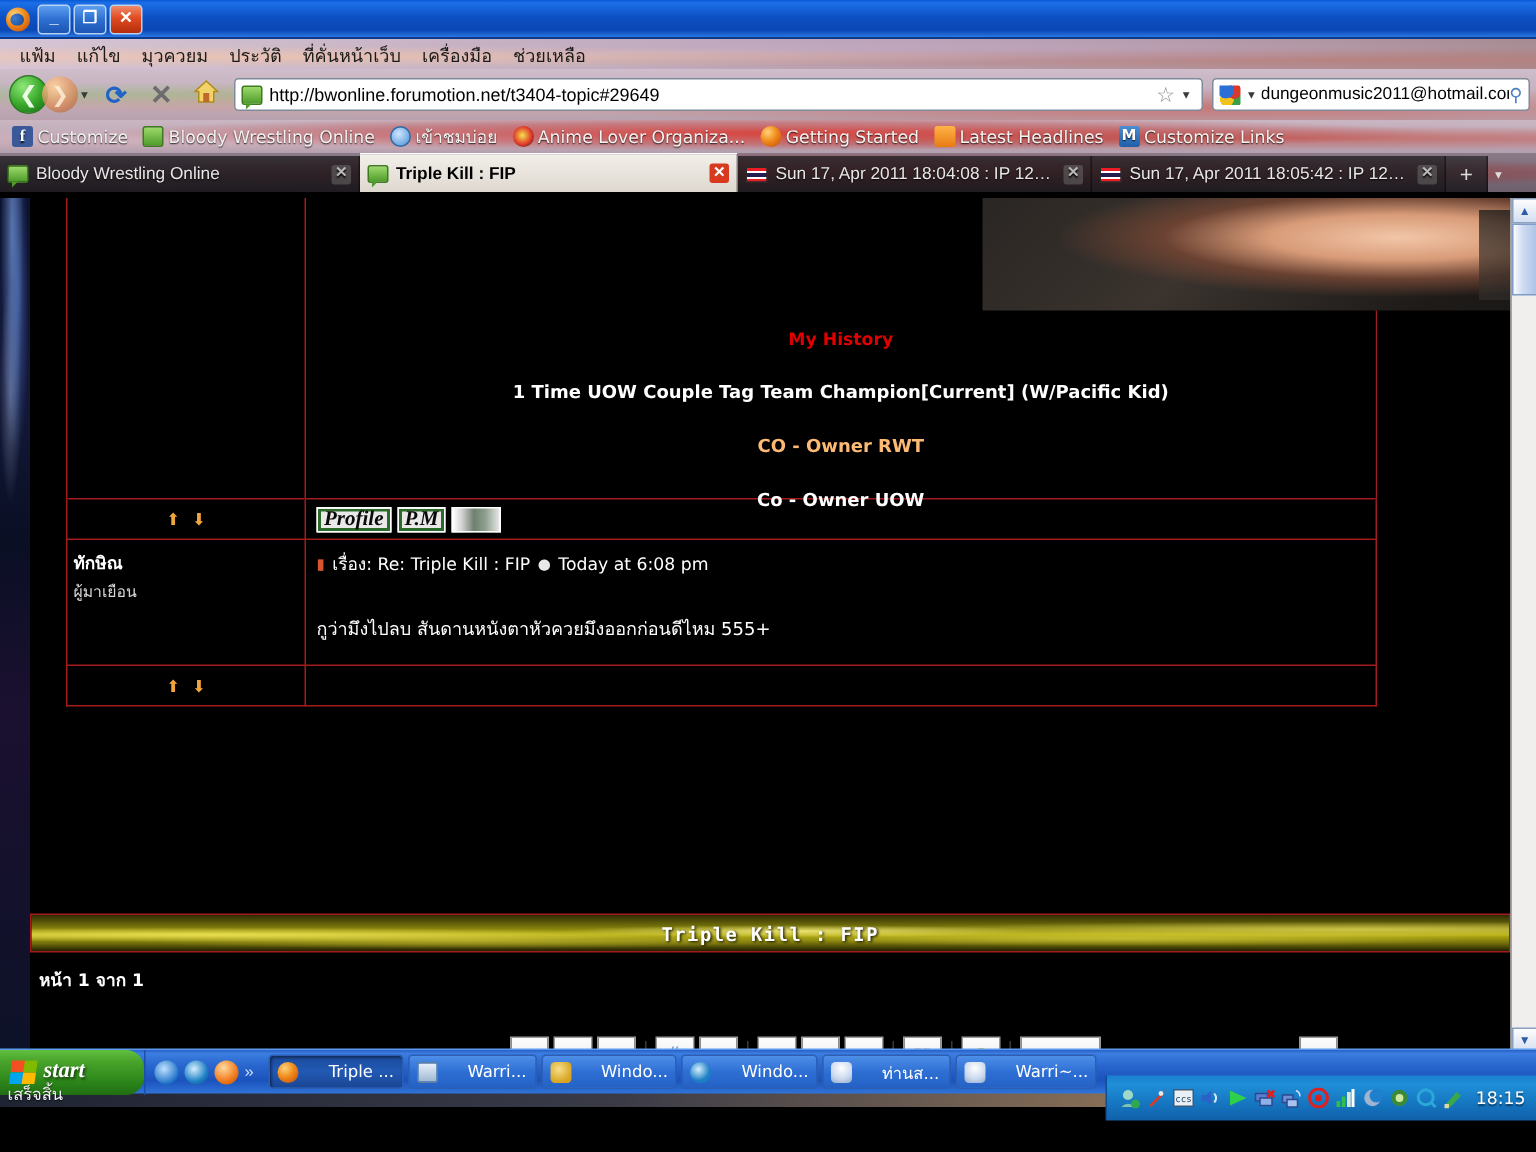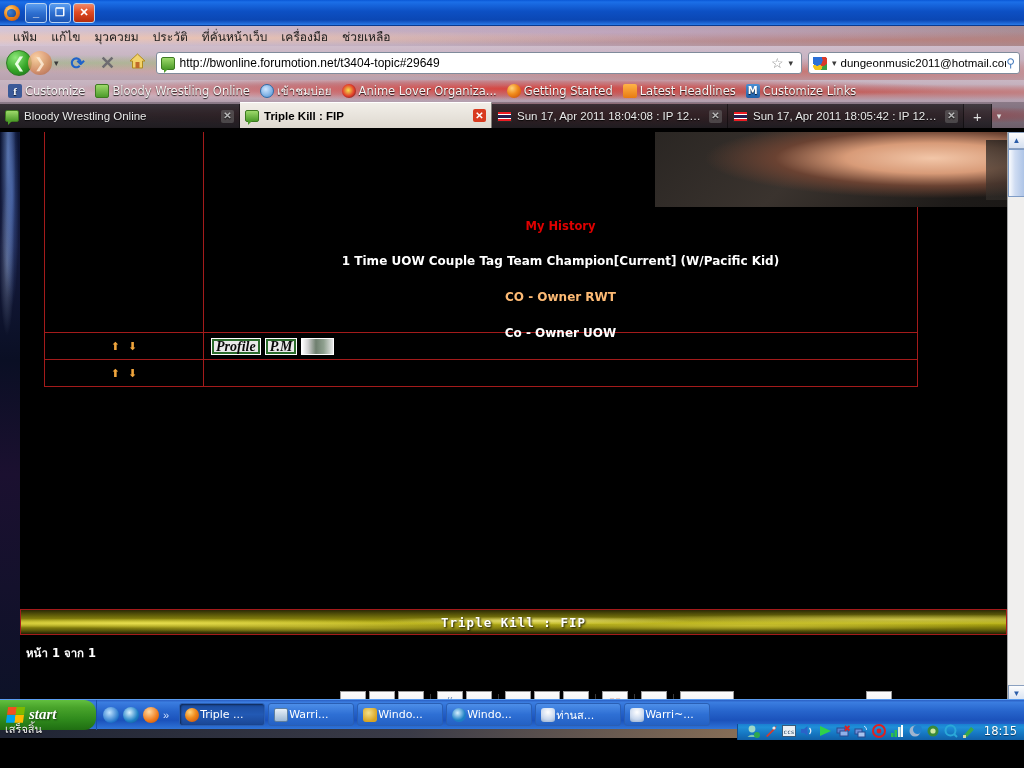--- a/index.html
+++ b/index.html
@@ -481,37 +481,37 @@
   .ql-ico { width:16px; height:16px; border-radius:50%; }
   .ql-ie { background: radial-gradient(circle at 40% 35%, #bfe2ff, #1f72c8 70%, #0d4d94); }
   .ql-wmp { background: radial-gradient(circle at 40% 35%, #d6f0ff, #1d7fc4 60%, #0b4e86); }
   .ql-orange { background: radial-gradient(circle at 38% 30%, #ffd9a0, #f07a1a 60%, #b74a06); }
   .ql-more { color:#cfe2ff; font-size:11px; }
   .tasks { display:flex; align-items:center; gap:3px; padding-left:4px; flex:1; min-width:0; }
   .task {
     height:23px; min-width:86px; max-width:96px;
     background: linear-gradient(180deg,#4d8ee8,#2e6fd4 50%,#2461c4);
     border:1px solid #2a5fb4; border-radius:3px;
-    display:flex; align-items:center; gap:1px; padding: 0 5px;
+    display:flex; align-items:center; gap:20px; padding: 0 5px;
     color:#fff; font-size:11px;
     white-space:nowrap; overflow:hidden;
     font-family:"DejaVu Sans", sans-serif;
   }
   .task.active {
     background: linear-gradient(180deg,#1b4c9e,#2259b4 50%,#1a4694);
     box-shadow: inset 1px 1px 2px rgba(0,0,0,.5);
   }
   .task-ico { width:14px; height:14px; flex:none; border-radius:2px; }
   .ti-ff { background: radial-gradient(circle at 35% 30%, #ffd37a, #f08a1b 45%, #c0450a); border-radius:50%; }
   .ti-doc { background: linear-gradient(180deg,#e8f0f8,#9db8d4); border:1px solid #5f7f9f; }
   .ti-msn { background: radial-gradient(circle at 40% 35%, #f5e08a, #d8a422 70%); border-radius:3px; }
   .ti-wmp { background: radial-gradient(circle at 40% 35%, #d6f0ff, #1d7fc4 60%); border-radius:50%; }
   .ti-user { background: radial-gradient(circle at 50% 30%, #ffffff, #c9d8ee 60%, #8fa8c8); border-radius:3px; }
   .tray {
-    height:16px; display:flex; gap:4px;
+    height:30px; display:flex; align-items:center; gap:4px;
     padding: 0 7px 0 8px; flex:none;
     background: linear-gradient(180deg,#1a7fd0 0%,#1f8fd8 20%,#1471bc 70%,#1160a8 100%);
     border-left:1px solid #0d4f96;
     margin-top:35px;
   }
   .tray-ico { width:14px; height:14px; flex:none; }
   .clock {
     color:#fff; font-size:11.5px; margin-left:4px;
     font-family:"DejaVu Sans", sans-serif;
     text-shadow: 0 1px 1px rgba(0,0,0,.5);
@@ -658,20 +658,35 @@
         </td>
         <td class="btnrow-cell">
           <div class="profile-row">
             <span class="pbtn">Profile</span>
             <span class="pbtn">P.M</span>
             <span class="pimg"></span>
           </div>
         </td>
       </tr>
       <tr>
+        <td class="author-cell">
+          <div class="author-name">ทักษิณ</div>
+          <div class="author-role">ผู้มาเยือน</div>
+        </td>
+        <td class="msg-cell">
+          <div class="msg-head">
+            <span class="post-ico">▮</span>
+            <span>เรื่อง: Re: Triple Kill : FIP</span>
+            <span class="clock-ico">●</span>
+            <span>Today at 6:08 pm</span>
+          </div>
+          <div class="msg-body">กูว่ามึงไปลบ สันดานหนังตาหัวควยมึงออกก่อนดีไหม 555+</div>
+        </td>
+      </tr>
+      <tr>
         <td class="bottombar-cell">
           <div class="arrow-box">
             <span class="arr">⬆</span>
             <span class="arr">⬇</span>
           </div>
         </td>
         <td class="bottombar-cell"></td>
       </tr>
     </tbody>
       </table>

